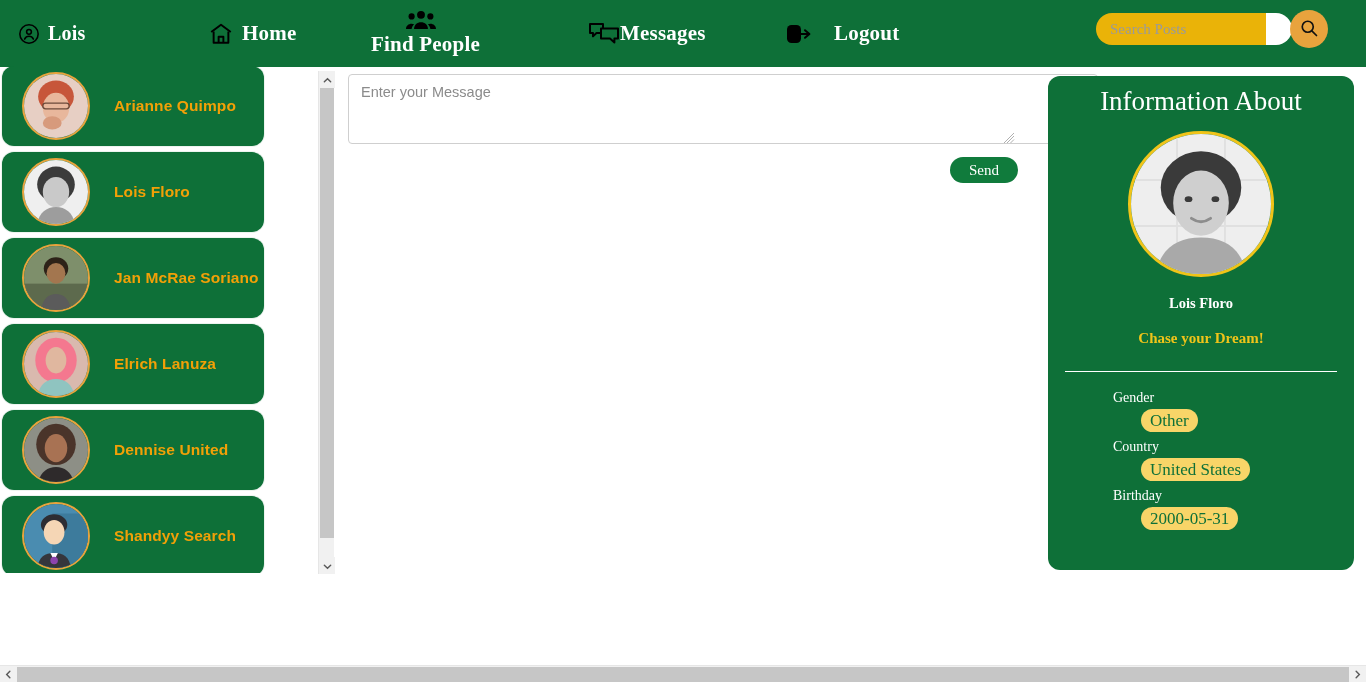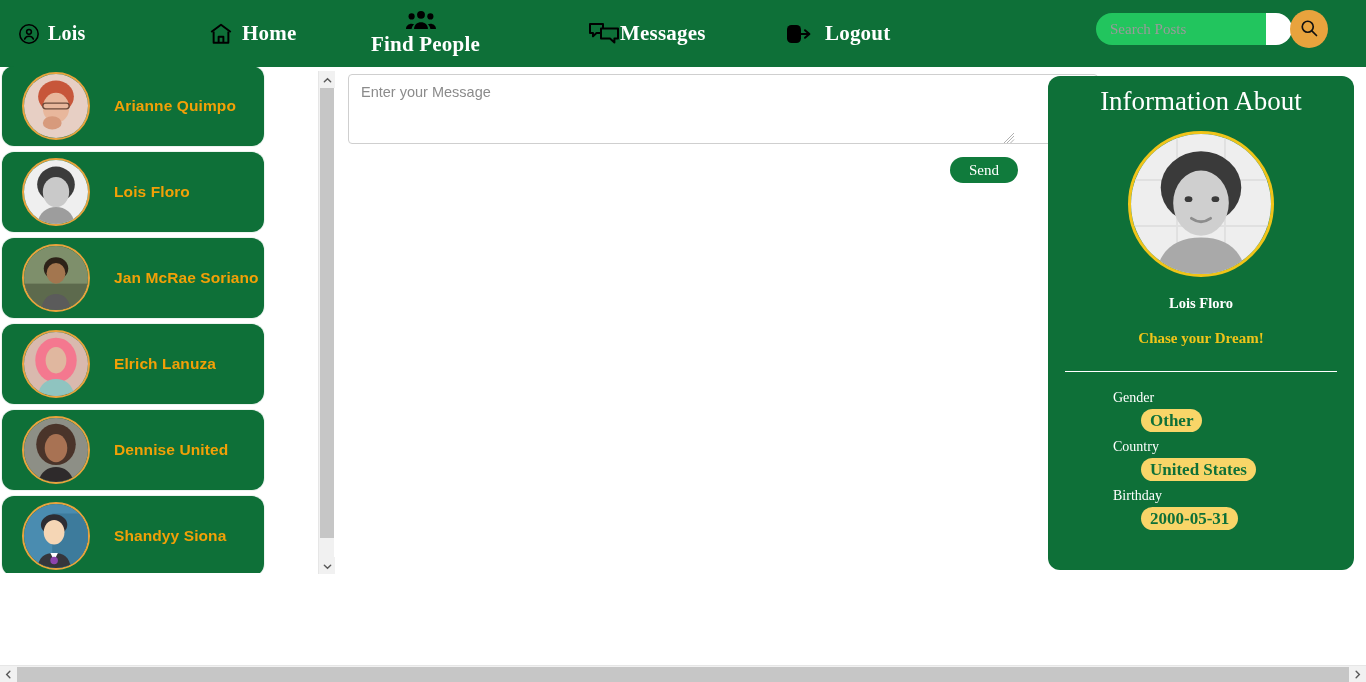--- a/index.html
+++ b/index.html
@@ -34,36 +34,36 @@
   .nav-icon { display: inline-flex; align-items: center; justify-content: center; }
   #nav-brand { position: absolute; left: 18px; }
   #nav-brand .nav-label { font-size: 20px; margin-left: 8px; }
   #nav-home { position: absolute; left: 208px; }
   #nav-home .nav-label { margin-left: 8px; }
   #nav-find { position: absolute; left: 362px; flex-direction: column; }
   #nav-find .nav-label { margin-left: 9px; }
   #nav-messages { position: absolute; left: 588px; }
   #nav-messages .nav-label { }
   #nav-logout { position: absolute; left: 786px; }
-  #nav-logout .nav-label { margin-left: 11px; }
+  #nav-logout .nav-label { margin-left: 20px; }
 
   
   .search-wrap {
     position: absolute; right: 38px; top: 10px;
     display: flex; align-items: center;
   }
   .search-input {
     width: 170px; height: 32px;
     border: none; outline: none;
     border-radius: 16px 0 0 16px;
     padding: 0 14px;
     font-family: "Liberation Serif", serif;
     font-size: 15px;
     color: #333;
-    background: #22c55e;
+    background: #eab308;
   }
   .search-input::placeholder { color: #9a9a9a; }
   .search-tail {
     width: 26px; height: 32px;
     background: #fff;
     border-radius: 0 16px 16px 0;
     margin-right: 2px;
   }
   .search-btn {
     width: 38px; height: 38px;
@@ -235,21 +235,21 @@
   .field-value-wrap {
     width: 120px;
     margin-left: 28px;
     margin-top: 1px;
     margin-bottom: 4px;
   }
   .field-value {
     background: #f8d568;
     color: #0e7038;
     font-family: "Liberation Serif", serif;
-    font-weight: bold;
+    font-weight: normal;
     font-size: 17px;
     border-radius: 12px;
     padding: 2px 9px;
     box-decoration-break: clone;
     -webkit-box-decoration-break: clone;
     line-height: 1.65;
     text-align: center;
   }
 
   
@@ -420,21 +420,21 @@
       <svg class="ph" viewBox="0 0 68 68" preserveAspectRatio="xMidYMid slice">
         <rect width="68" height="68" fill="#4a8cb0"></rect>
         <path d="M30 10h38v58H30z" fill="#3d7b9c"></path>
         <ellipse cx="32" cy="22" rx="14" ry="11" fill="#2d2d33"></ellipse>
         <ellipse cx="32" cy="30" rx="11" ry="13" fill="#f5d6b5"></ellipse>
         <path d="M14 68c2-12 8-16 18-16s16 4 18 16z" fill="#35363c"></path>
         <path d="M28 52h8l-4 8z" fill="#fff"></path>
         <circle cx="32" cy="60" r="4" fill="#8e44ad"></circle>
       </svg>
     </div>
-    <span class="friend-name">Shandyy Siona</span>
+    <span class="friend-name">Shandyy Search</span>
   </div>
 </div>
 
 <div class="vscroll">
   <div class="arrow top">
     <span>
       <svg width="9" height="9" viewBox="0 0 10 10" fill="none" stroke="#5a5a5a" stroke-width="1.6" stroke-linecap="round">
         <path d="M1.5 6.5 5 3l3.5 3.5"></path>
       </svg>
     </span>

